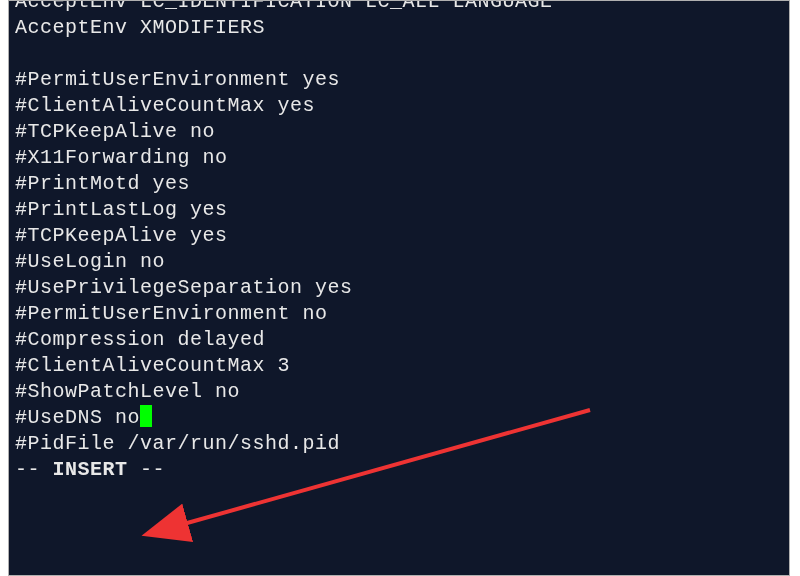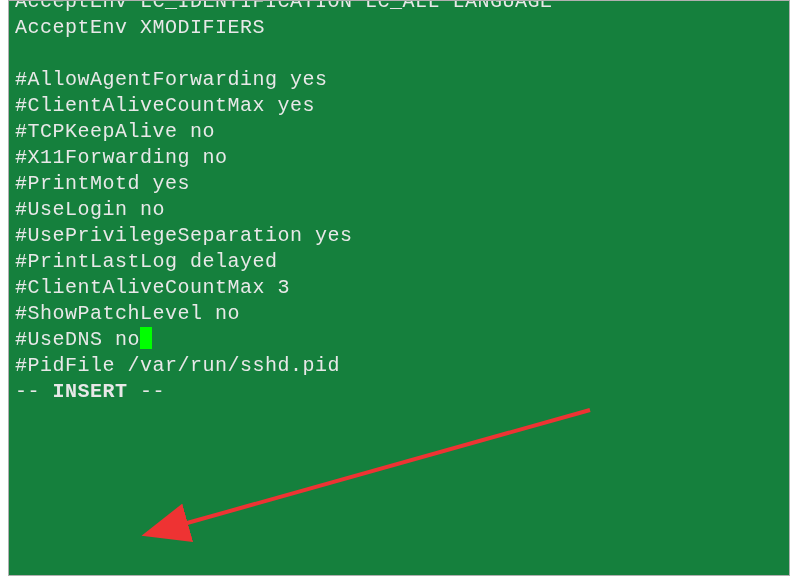--- a/index.html
+++ b/index.html
@@ -13,21 +13,21 @@
       height: 576px;
       overflow: hidden;
       position: relative;
     }
     .terminal-container {
       position: absolute;
       top: 0;
       left: 8px;
       right: 10px;
       bottom: 0;
-      background: #15803d;
+      background: #0f172a;
       border: 1px solid #b0b0b0;
       overflow: hidden;
     }
     .terminal-content {
       padding: 0 6px;
       font-family: "Courier New", Courier, monospace;
       font-size: 20px;
       line-height: 26px;
       color: #e8e8e8;
       font-weight: 500;
@@ -70,28 +70,31 @@
 <body>
 
 <div class="terminal-container">
   <div class="terminal-content">
     <div class="partial-top">
       <div class="line">AcceptEnv LC_IDENTIFICATION LC_ALL LANGUAGE</div>
     </div>
     <div id="lines-host">
         <div class="line">AcceptEnv XMODIFIERS</div>
         <div class="line"></div>
-        <div class="line">#AllowAgentForwarding yes</div>
+        <div class="line">#PermitUserEnvironment yes</div>
         <div class="line">#ClientAliveCountMax yes</div>
         <div class="line">#TCPKeepAlive no</div>
         <div class="line">#X11Forwarding no</div>
         <div class="line">#PrintMotd yes</div>
+        <div class="line">#PrintLastLog yes</div>
+        <div class="line">#TCPKeepAlive yes</div>
         <div class="line">#UseLogin no</div>
         <div class="line">#UsePrivilegeSeparation yes</div>
-        <div class="line">#PrintLastLog delayed</div>
+        <div class="line">#PermitUserEnvironment no</div>
+        <div class="line">#Compression delayed</div>
         <div class="line">#ClientAliveCountMax 3</div>
         <div class="line">#ShowPatchLevel no</div>
       </div>
     <div class="line"><span>#UseDNS no</span><span class="cursor"></span></div>
     <div id="after-host">
         <div class="line">#PidFile /var/run/sshd.pid</div>
       </div>
     <div class="line"><span>-- </span><span class="bold">INSERT</span><span> --</span></div>
   </div>
 </div>

